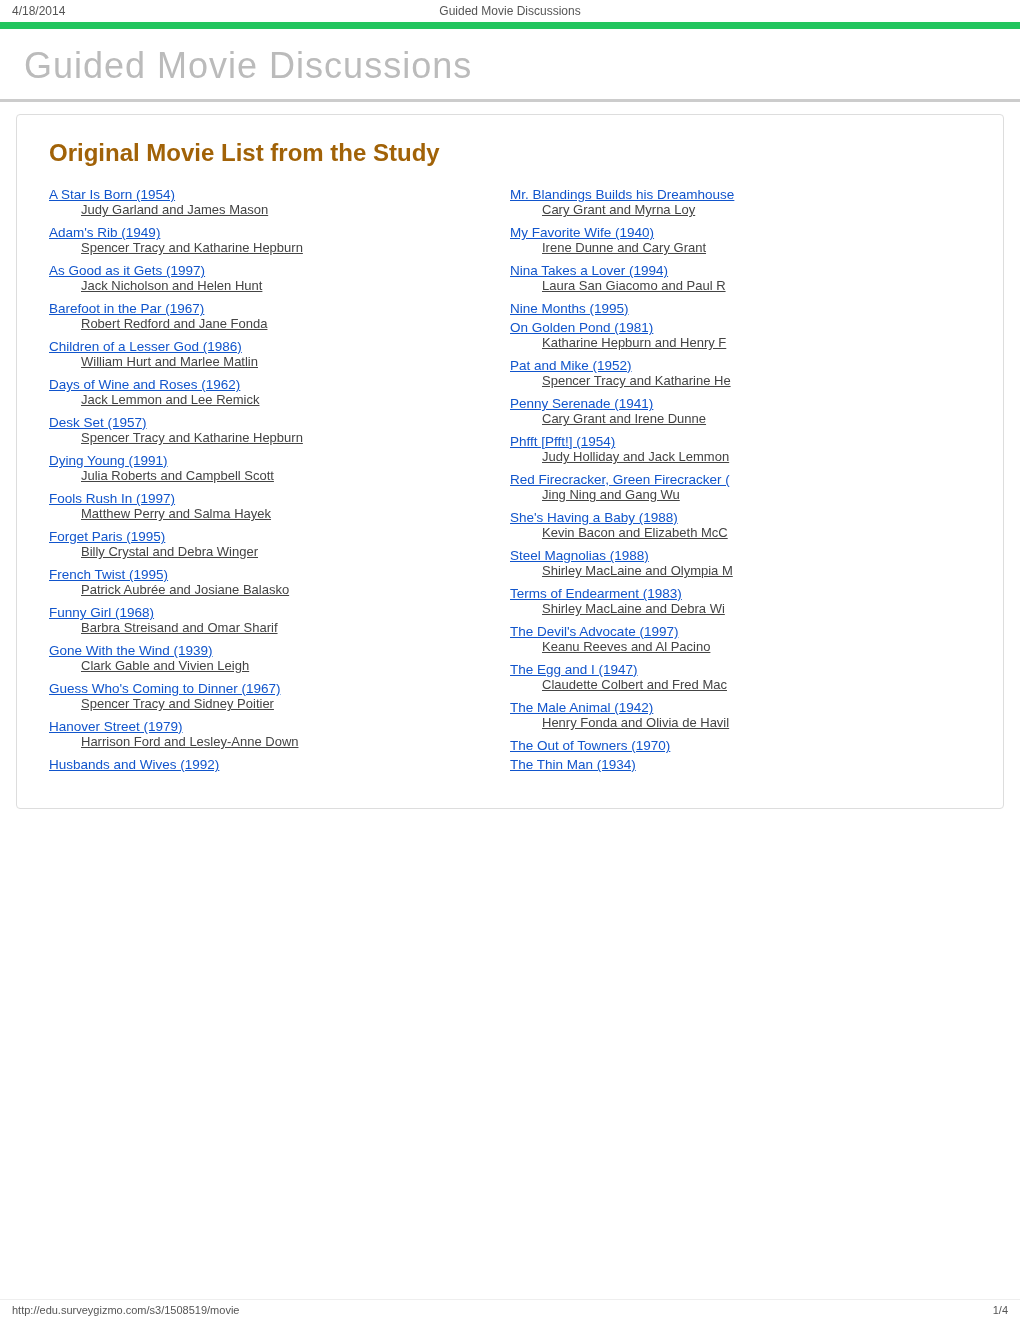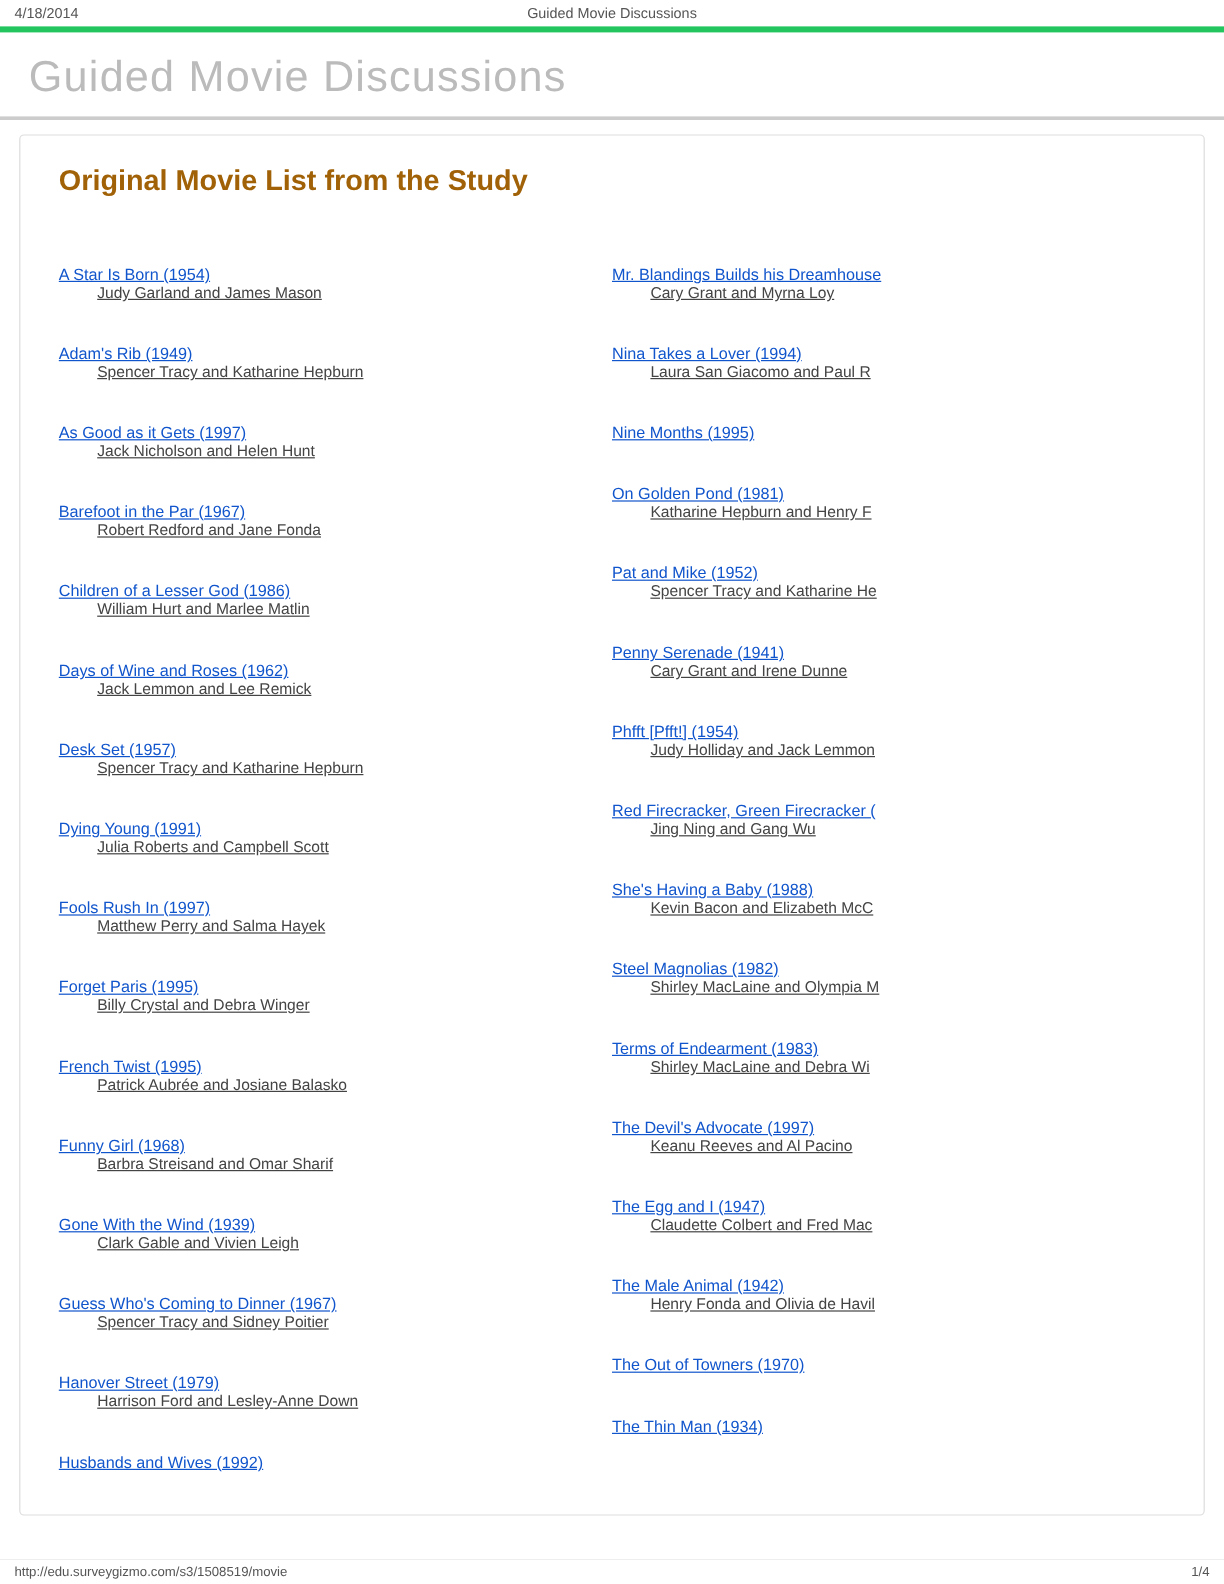--- a/index.html
+++ b/index.html
@@ -9,21 +9,21 @@
       color: #333;
       background: #fff;
     }
     .top-bar {
       display: flex;
       justify-content: space-between;
       align-items: center;
       padding: 4px 12px;
       font-size: 12px;
       color: #555;
-      border-bottom: 5px solid #22c55e;
+      border-bottom: 7px solid #22c55e;
     }
     .top-bar-center {
       position: absolute;
       left: 50%;
       transform: translateX(-50%);
       font-size: 12px;
       color: #555;
     }
     .site-header {
       border-bottom: 3px solid #ccc;
@@ -58,21 +58,20 @@
     }
     .movie-entry {
       margin-bottom: 4px;
     }
     .movie-link {
       color: #1155cc;
       text-decoration: underline;
       cursor: pointer;
       display: block;
       font-size: 13.5px;
-      margin-top: 36px;
     }
     .movie-actors {
       padding-left: 32px;
       color: #444;
       font-size: 13px;
       margin-bottom: 8px;
       text-decoration: underline;
     }
     .bottom-bar {
       display: flex;
@@ -169,20 +168,24 @@
         <div class="movie-entry">
           <a class="movie-link" href="#">Husbands and Wives (1992)</a>
         </div>
       </div>
     <div class="movie-column" id="right-column">
         <div class="movie-entry">
           <a class="movie-link" href="#">Mr. Blandings Builds his Dreamhouse</a>
           <div class="movie-actors">Cary Grant and Myrna Loy</div>
         </div>
         <div class="movie-entry">
+          <a class="movie-link" href="#">My Favorite Wife (1940)</a>
+          <div class="movie-actors">Irene Dunne and Cary Grant</div>
+        </div>
+        <div class="movie-entry">
           <a class="movie-link" href="#">Nina Takes a Lover (1994)</a>
           <div class="movie-actors">Laura San Giacomo and Paul R</div>
         </div>
         <div class="movie-entry">
           <a class="movie-link" href="#">Nine Months (1995)</a>
         </div>
         <div class="movie-entry">
           <a class="movie-link" href="#">On Golden Pond (1981)</a>
           <div class="movie-actors">Katharine Hepburn and Henry F</div>
         </div>
@@ -200,21 +203,21 @@
         </div>
         <div class="movie-entry">
           <a class="movie-link" href="#">Red Firecracker, Green Firecracker (</a>
           <div class="movie-actors">Jing Ning and Gang Wu</div>
         </div>
         <div class="movie-entry">
           <a class="movie-link" href="#">She's Having a Baby (1988)</a>
           <div class="movie-actors">Kevin Bacon and Elizabeth McC</div>
         </div>
         <div class="movie-entry">
-          <a class="movie-link" href="#">Steel Magnolias (1982)</a>
+          <a class="movie-link" href="#">Steel Magnolias (1988)</a>
           <div class="movie-actors">Shirley MacLaine and Olympia M</div>
         </div>
         <div class="movie-entry">
           <a class="movie-link" href="#">Terms of Endearment (1983)</a>
           <div class="movie-actors">Shirley MacLaine and Debra Wi</div>
         </div>
         <div class="movie-entry">
           <a class="movie-link" href="#">The Devil's Advocate (1997)</a>
           <div class="movie-actors">Keanu Reeves and Al Pacino</div>
         </div>

